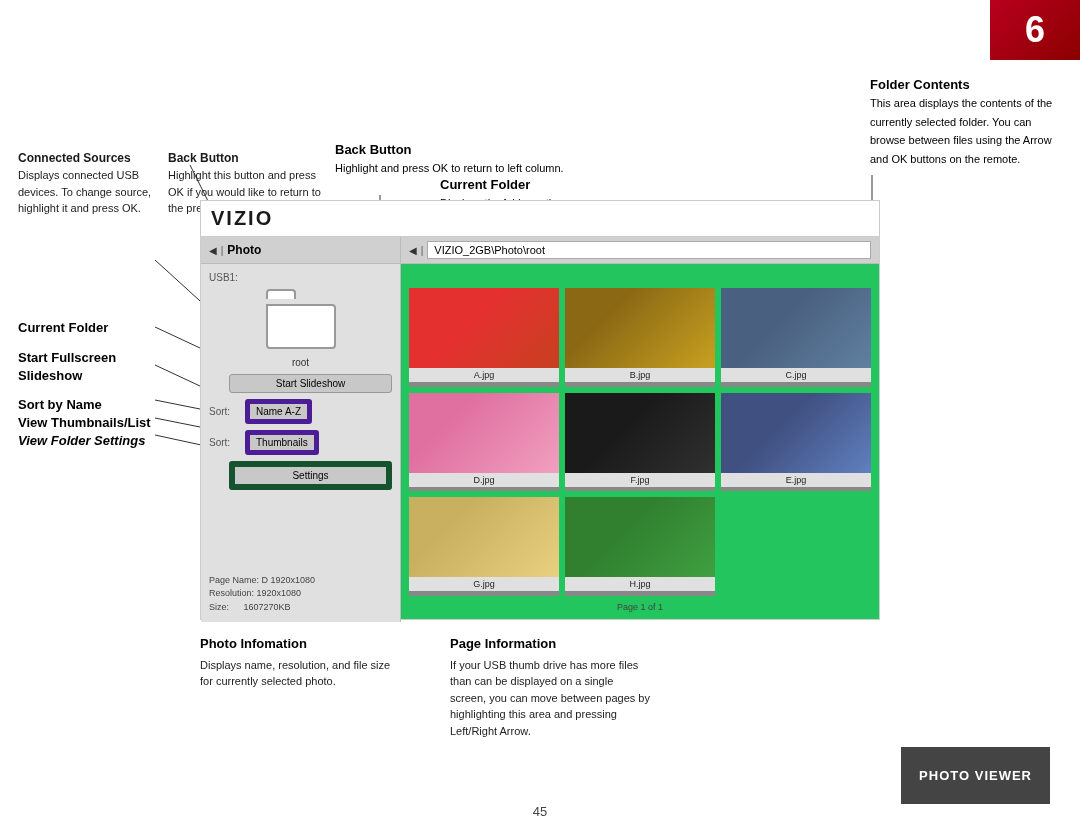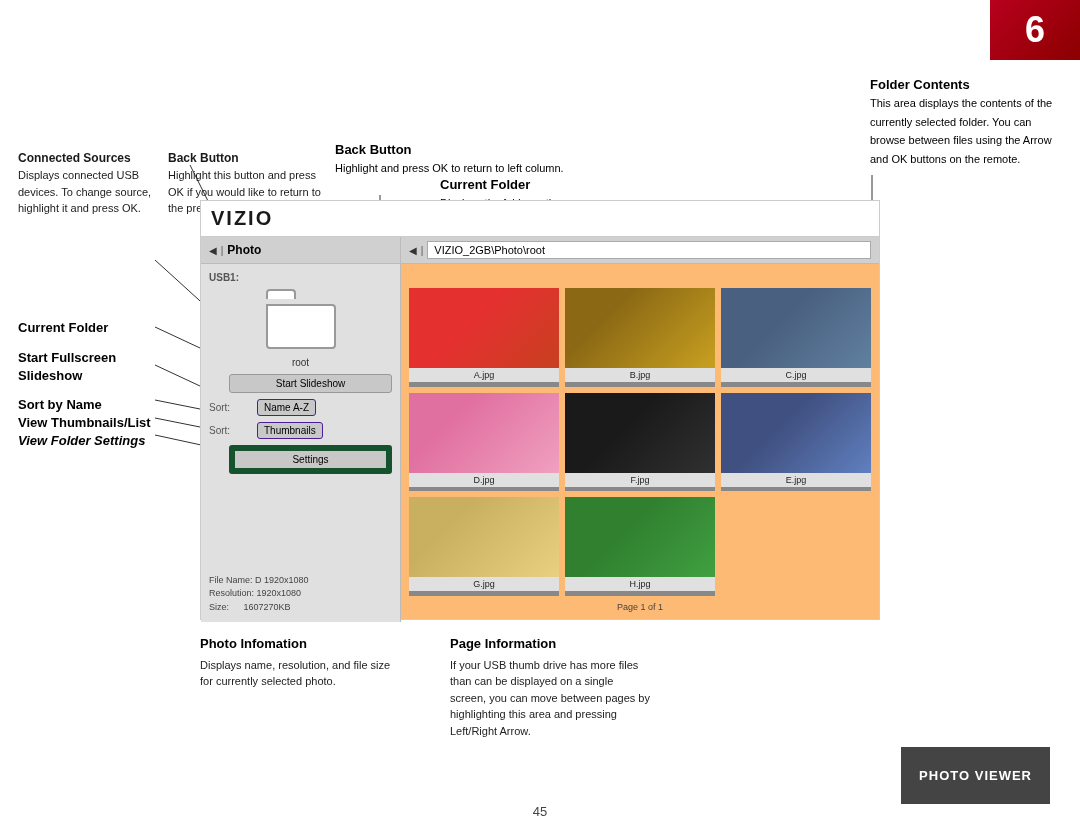--- a/index.html
+++ b/index.html
@@ -29,21 +29,21 @@
       font-weight: bold;
     }
 
     
     .ui-panel {
       position: absolute;
       left: 200px;
       top: 200px;
       width: 680px;
       height: 420px;
-      background: #fdba74;
+      background: #22c55e;
       border: 1px solid #ccc;
     }
 
     
     .vizio-header {
       background: #fff;
       padding: 6px 10px;
       display: flex;
       align-items: center;
       border-bottom: 1px solid #ccc;
@@ -106,21 +106,20 @@
       border-right: 1px solid #bbb;
       padding: 8px;
       display: flex;
       flex-direction: column;
       gap: 6px;
       background: #e0e0e0;
     }
     .usb-label {
       font-size: 10px;
       color: #555;
-      font-weight: bold;
     }
     .folder-body {
       width: 70px;
       height: 45px;
       background: #fff;
       border: 2px solid #999;
       border-radius: 0 4px 4px 4px;
       position: absolute;
       bottom: 0;
     }
@@ -147,31 +146,31 @@
       border-radius: 3px;
       padding: 3px 8px;
       font-size: 10px;
       text-align: center;
       cursor: pointer;
       margin-left: 20px;
     }
     .sort-row, .view-row {
       display: flex;
       align-items: center;
-      gap: 20px;
+      gap: 8px;
       font-size: 10px;
     }
     .sort-label-text, .view-label-text {
       color: #555;
       font-size: 10px;
       min-width: 28px;
     }
     .sort-btn, .view-btn {
       background: #c8c8c8;
-      border: 1px solid #4c1d95;
+      border: 5px solid #4c1d95;
       border-radius: 3px;
       padding: 2px 6px;
       font-size: 10px;
       text-align: center;
       cursor: pointer;
     }
     .settings-btn {
       background: #c8c8c8;
       border: 6px solid #14532d;
       border-radius: 3px;
@@ -420,21 +419,21 @@
 
       <div class="view-row">
         <span class="view-label-text">Sort:</span>
         <div class="view-btn">Thumbnails</div>
       </div>
 
       <div class="settings-btn">Settings</div>
 
       <div class="file-info">
         <div>
-          <span>File Name: D</span>
+          <span>Page Name: D</span>
           <span>1920x1080</span>
         </div>
         <div>
           <span>Resolution:</span>
           <span>1920x1080</span>
         </div>
         <div>
           <span>Size:</span>
           <span style="margin-left:12px;">1607270KB</span>
         </div>

